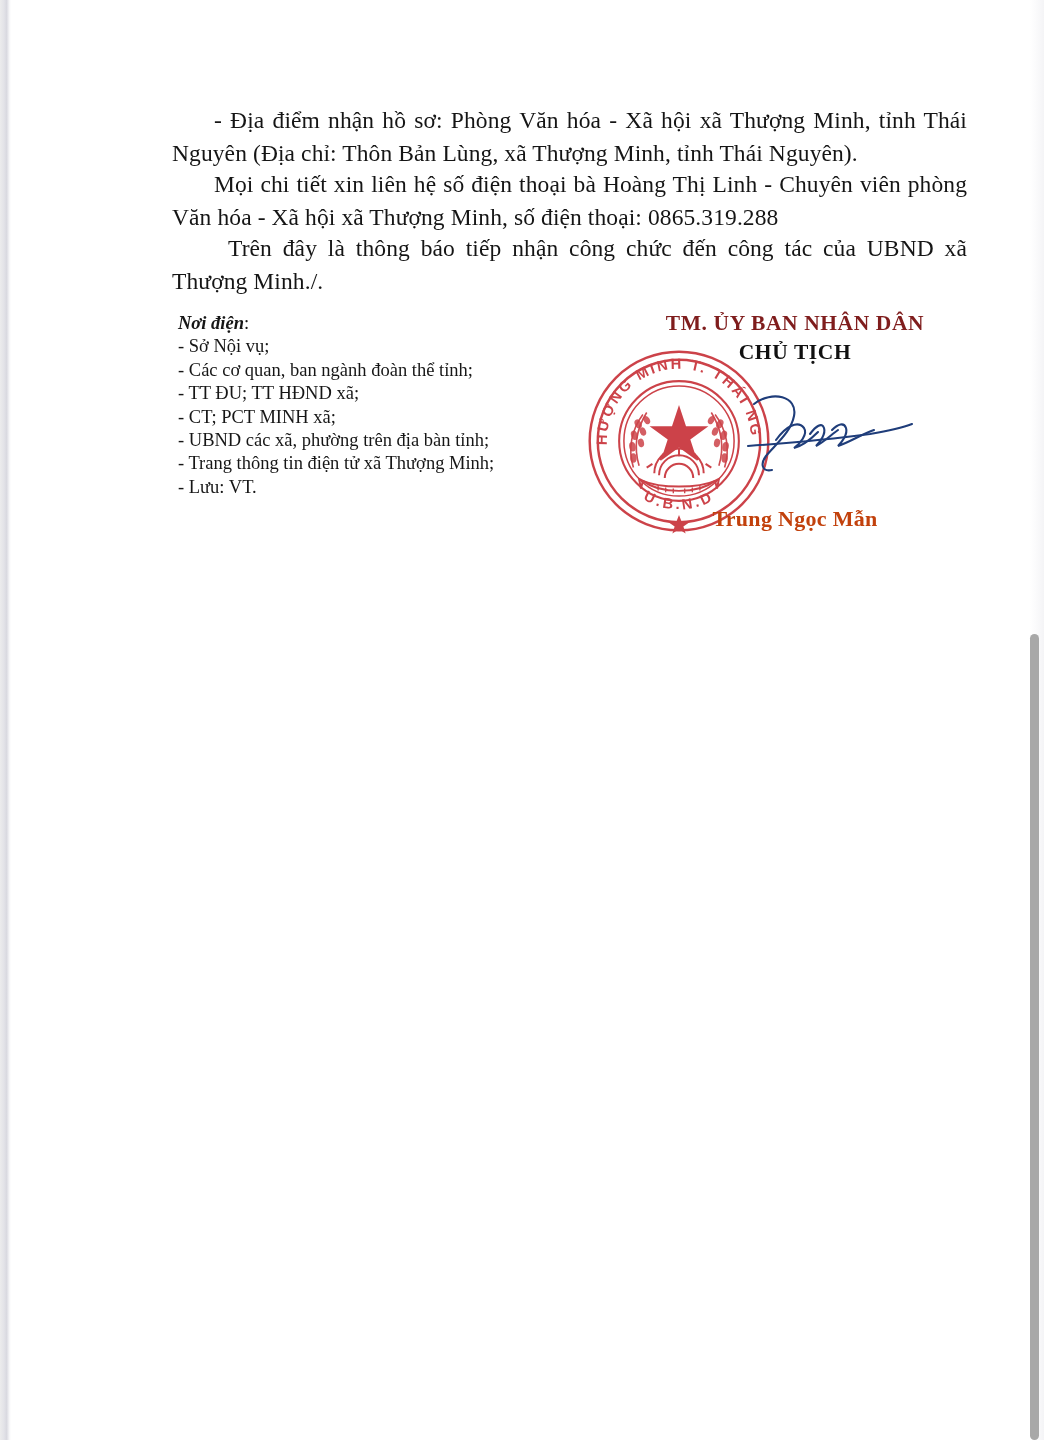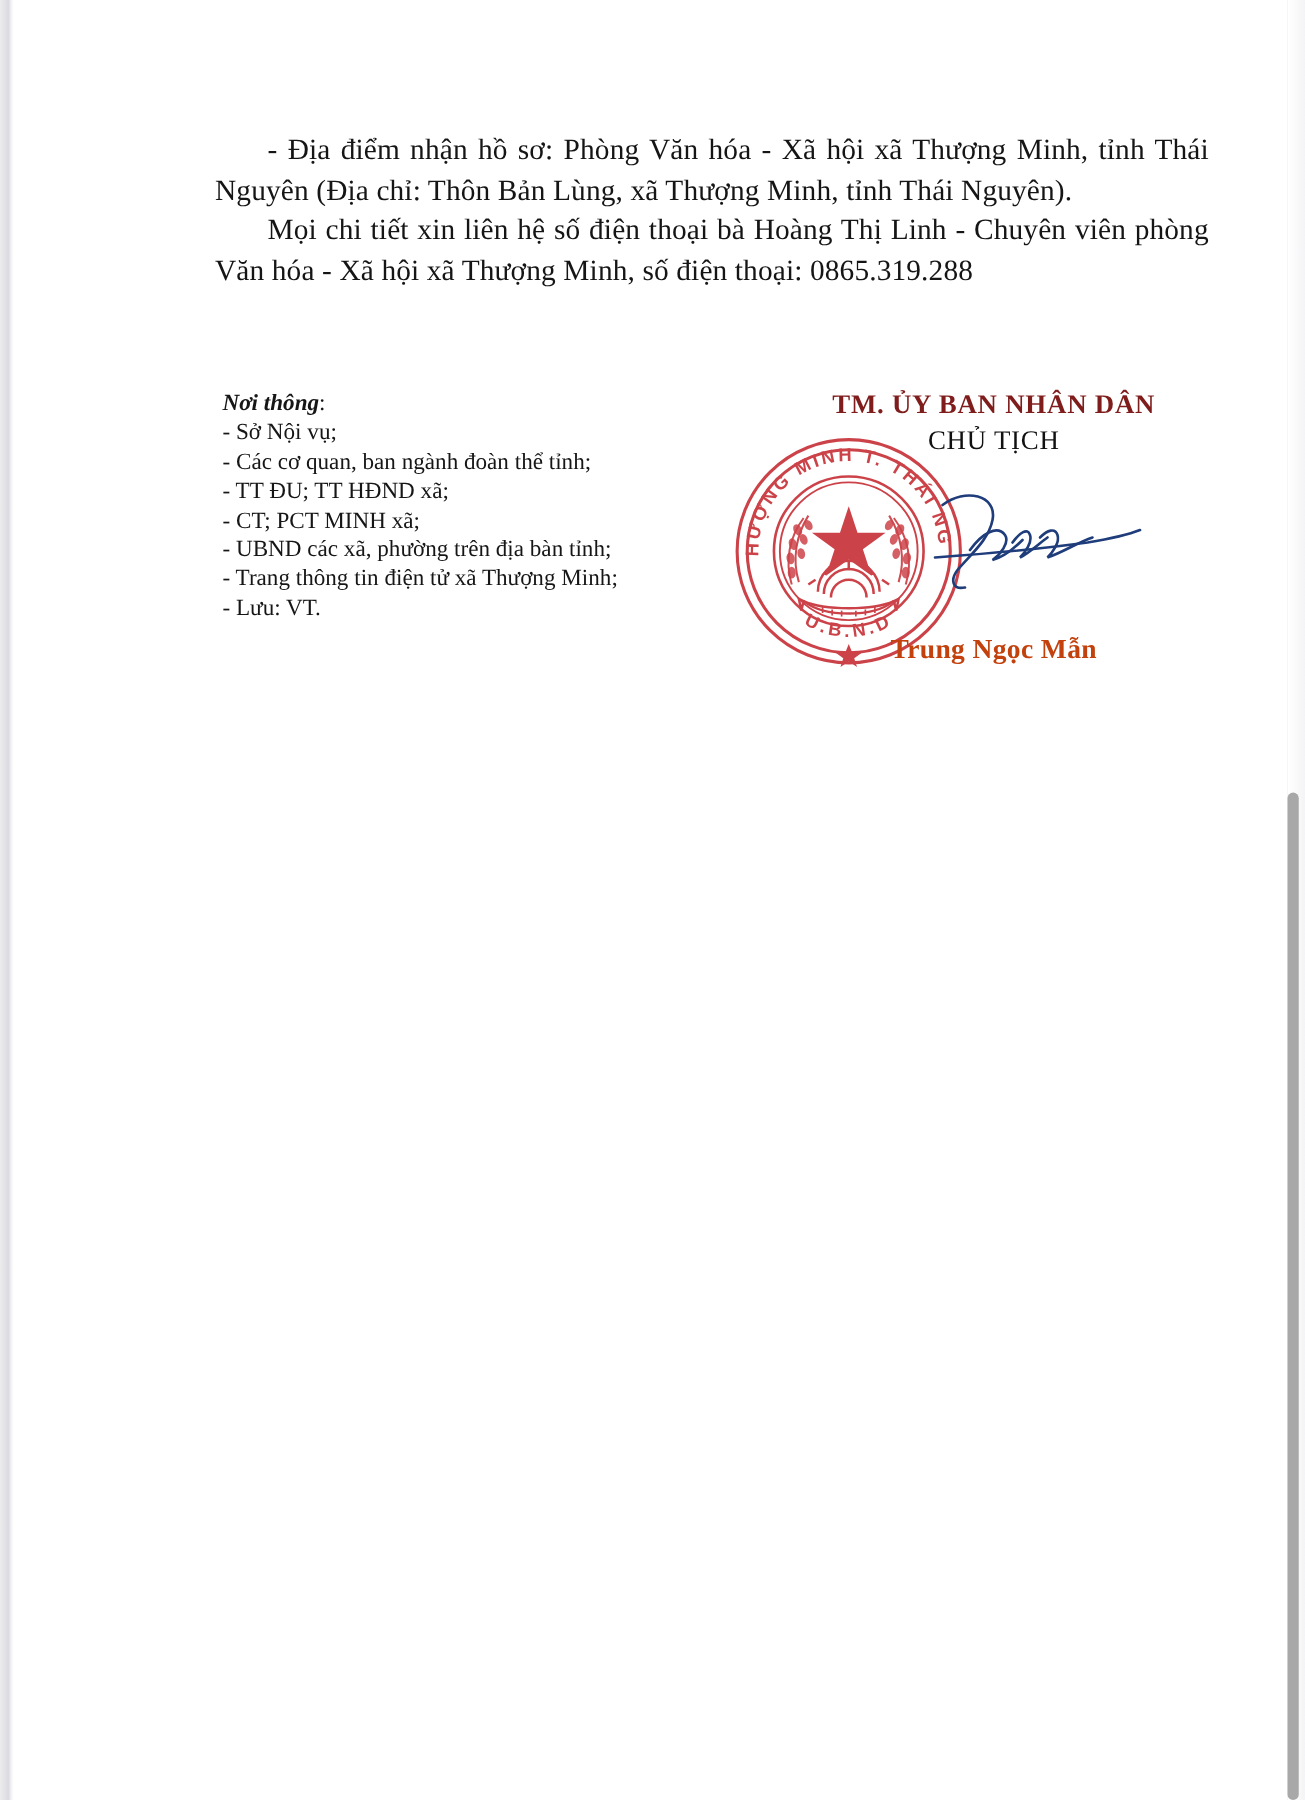--- a/index.html
+++ b/index.html
@@ -121,21 +121,21 @@
   #sig-org {
     font-size: 21.5px;
     font-weight: bold;
     letter-spacing: 0.6px;
     color: #7f1d1d;
     line-height: 27px;
     white-space: nowrap;
   }
   #sig-role {
     font-size: 21.5px;
-    font-weight: normal;
+    font-weight: bold;
     letter-spacing: 0.6px;
     color: #111;
     line-height: 30px;
     position: relative;
     z-index: 4;
   }
   #sig-name {
     position: absolute;
     left: 605px;
     top: 490px;
@@ -175,23 +175,24 @@
 <div id="viewer">
 
   <div id="page-sheet">
 
     <div id="doc">
 
       <div class="body-para p1">- Địa điểm nhận hồ sơ: Phòng Văn hóa - Xã hội xã Thượng Minh, tỉnh Thái Nguyên (Địa chỉ: Thôn Bản Lùng, xã Thượng Minh, tỉnh Thái Nguyên).</div>
 
       <div class="body-para p2">Mọi chi tiết xin liên hệ số điện thoại bà Hoàng Thị Linh - Chuyên viên phòng Văn hóa - Xã hội xã Thượng Minh, số điện thoại: 0865.319.288</div>
 
+      <div class="body-para p3">Trên đây là thông báo tiếp nhận công chức đến công tác của UBND xã Thượng Minh./.</div>
 
       <div id="recipients">
-        <div class="hdr"><span>Nơi thông</span><span class="plain">:</span></div>
+        <div class="hdr"><span>Nơi điện</span><span class="plain">:</span></div>
         <div class="ritem">- Sở Nội vụ;</div>
         <div class="ritem">- Các cơ quan, ban ngành đoàn thể tỉnh;</div>
         <div class="ritem">- TT ĐU; TT HĐND xã;</div>
         <div class="ritem">- CT; PCT MINH xã;</div>
         <div class="ritem">- UBND các xã, phường trên địa bàn tỉnh;</div>
         <div class="ritem">- Trang thông tin điện tử xã Thượng Minh;</div>
         <div class="ritem">- Lưu: VT.</div>
       </div>
 
       <div id="signature-block">

